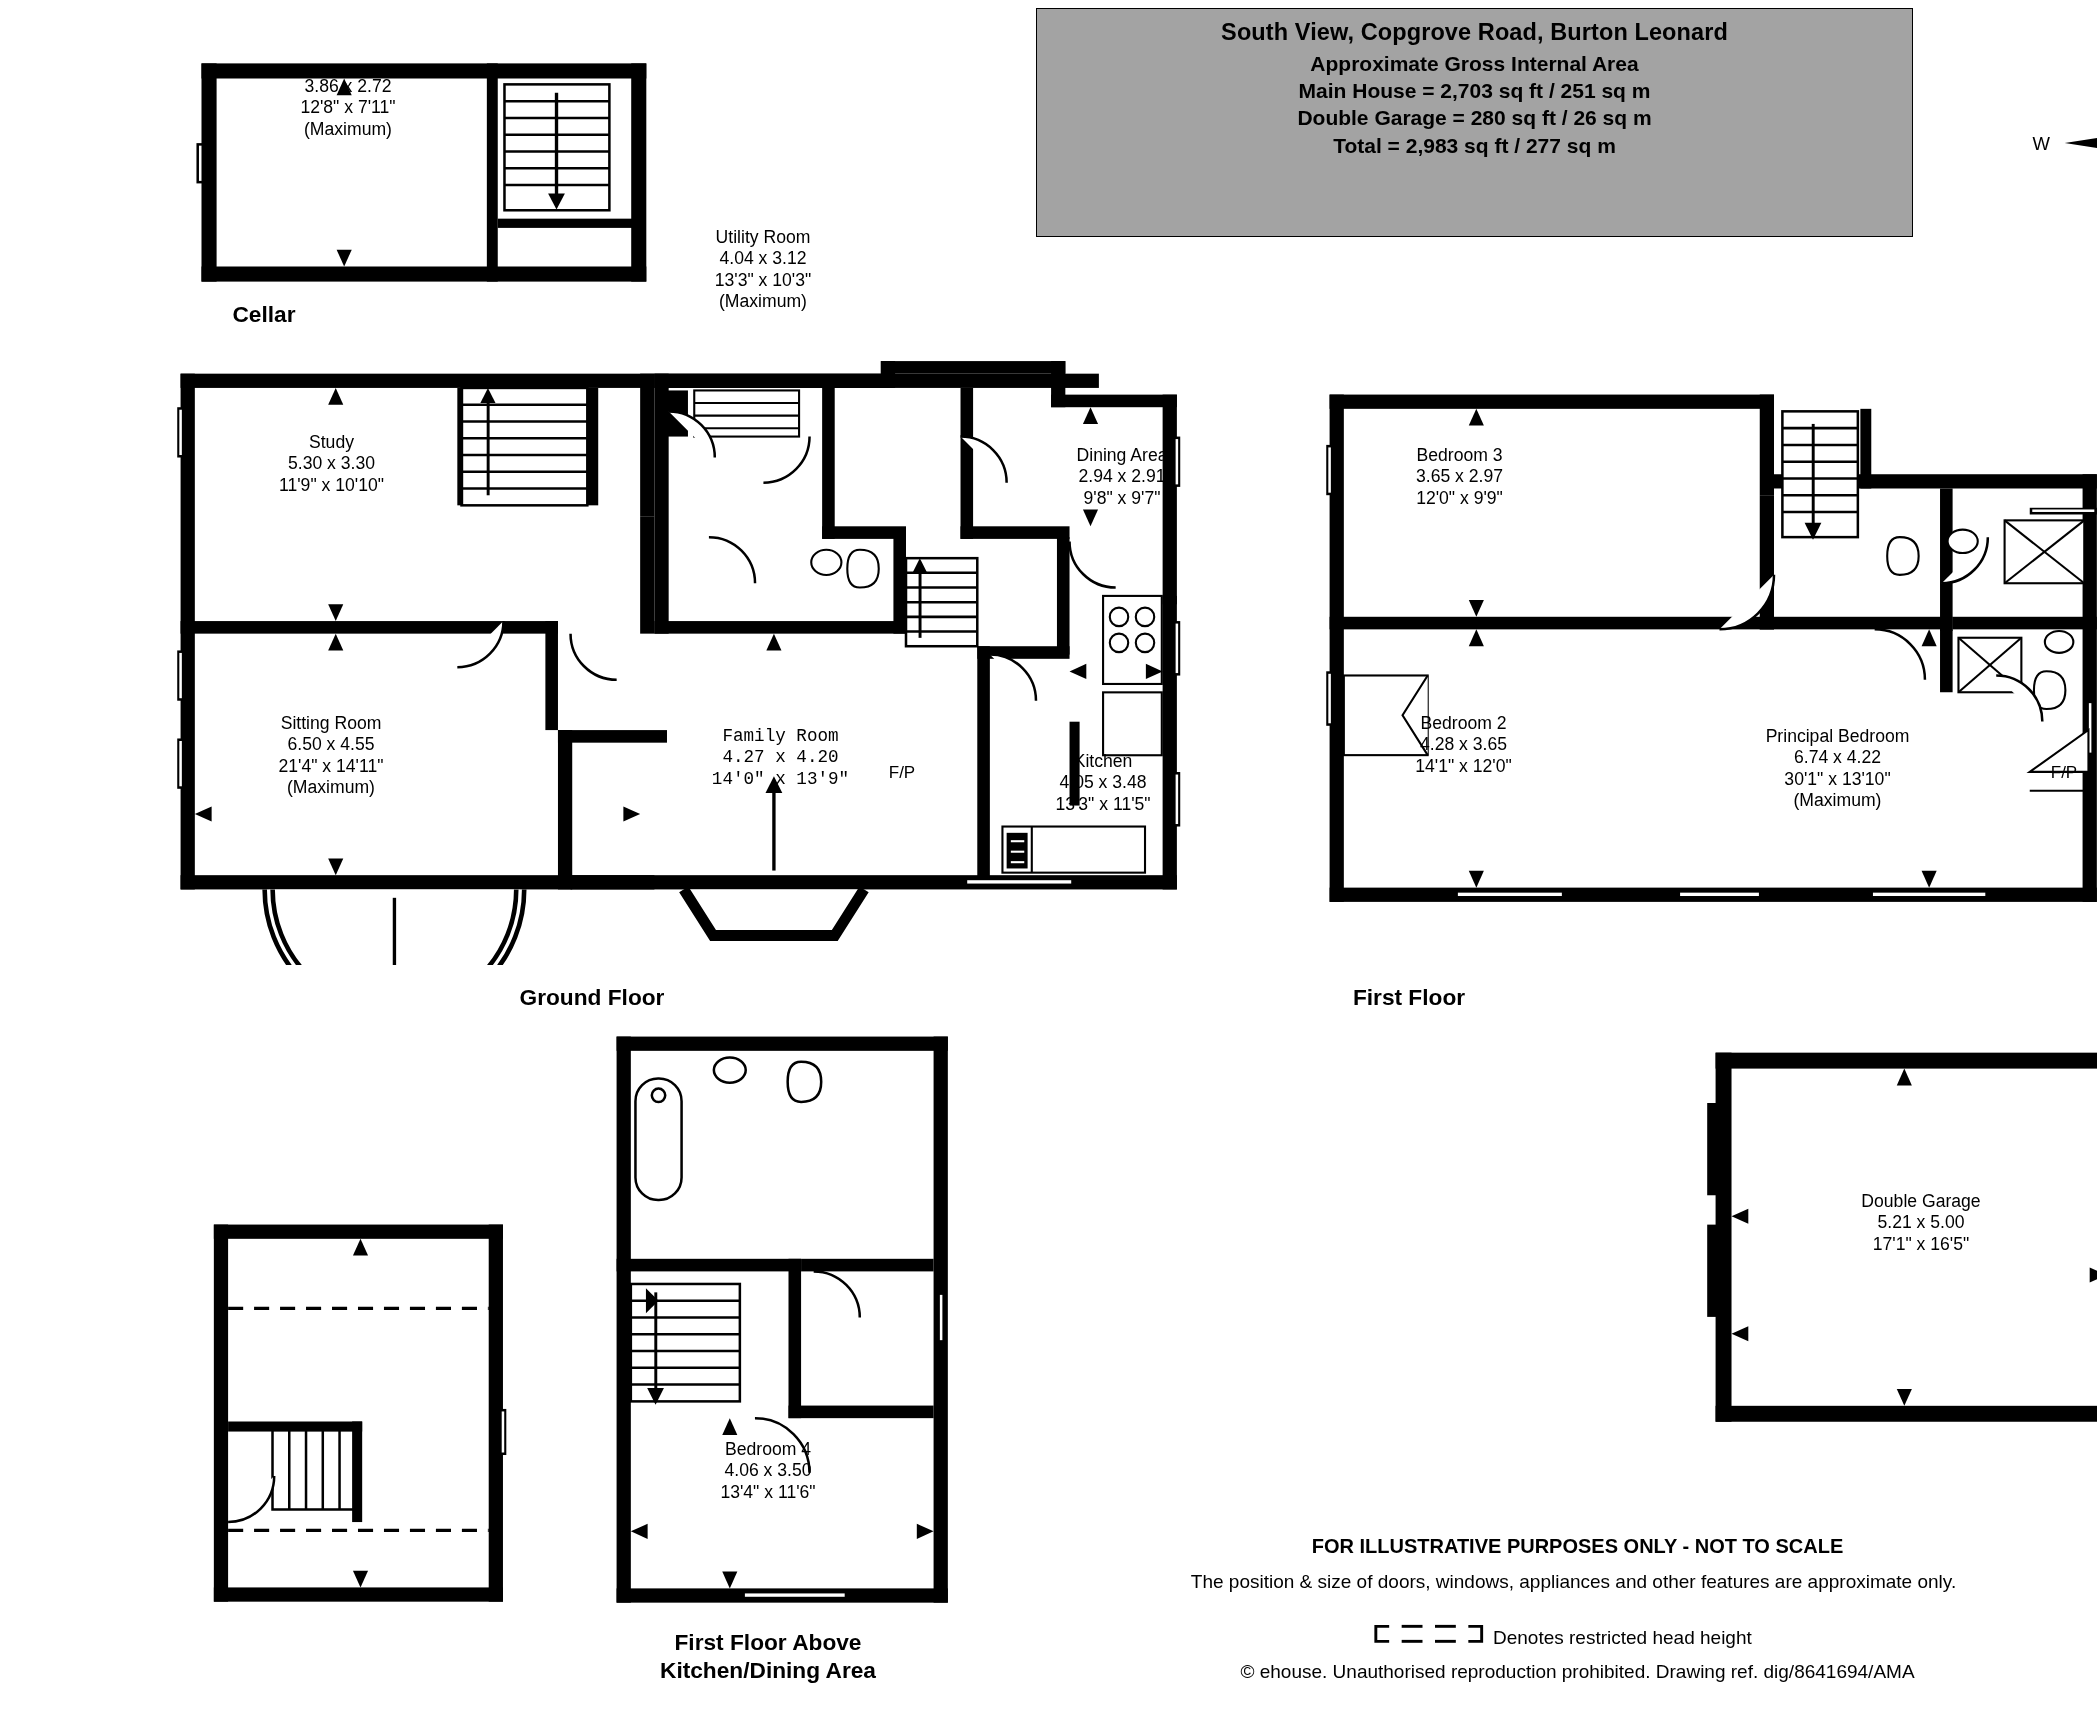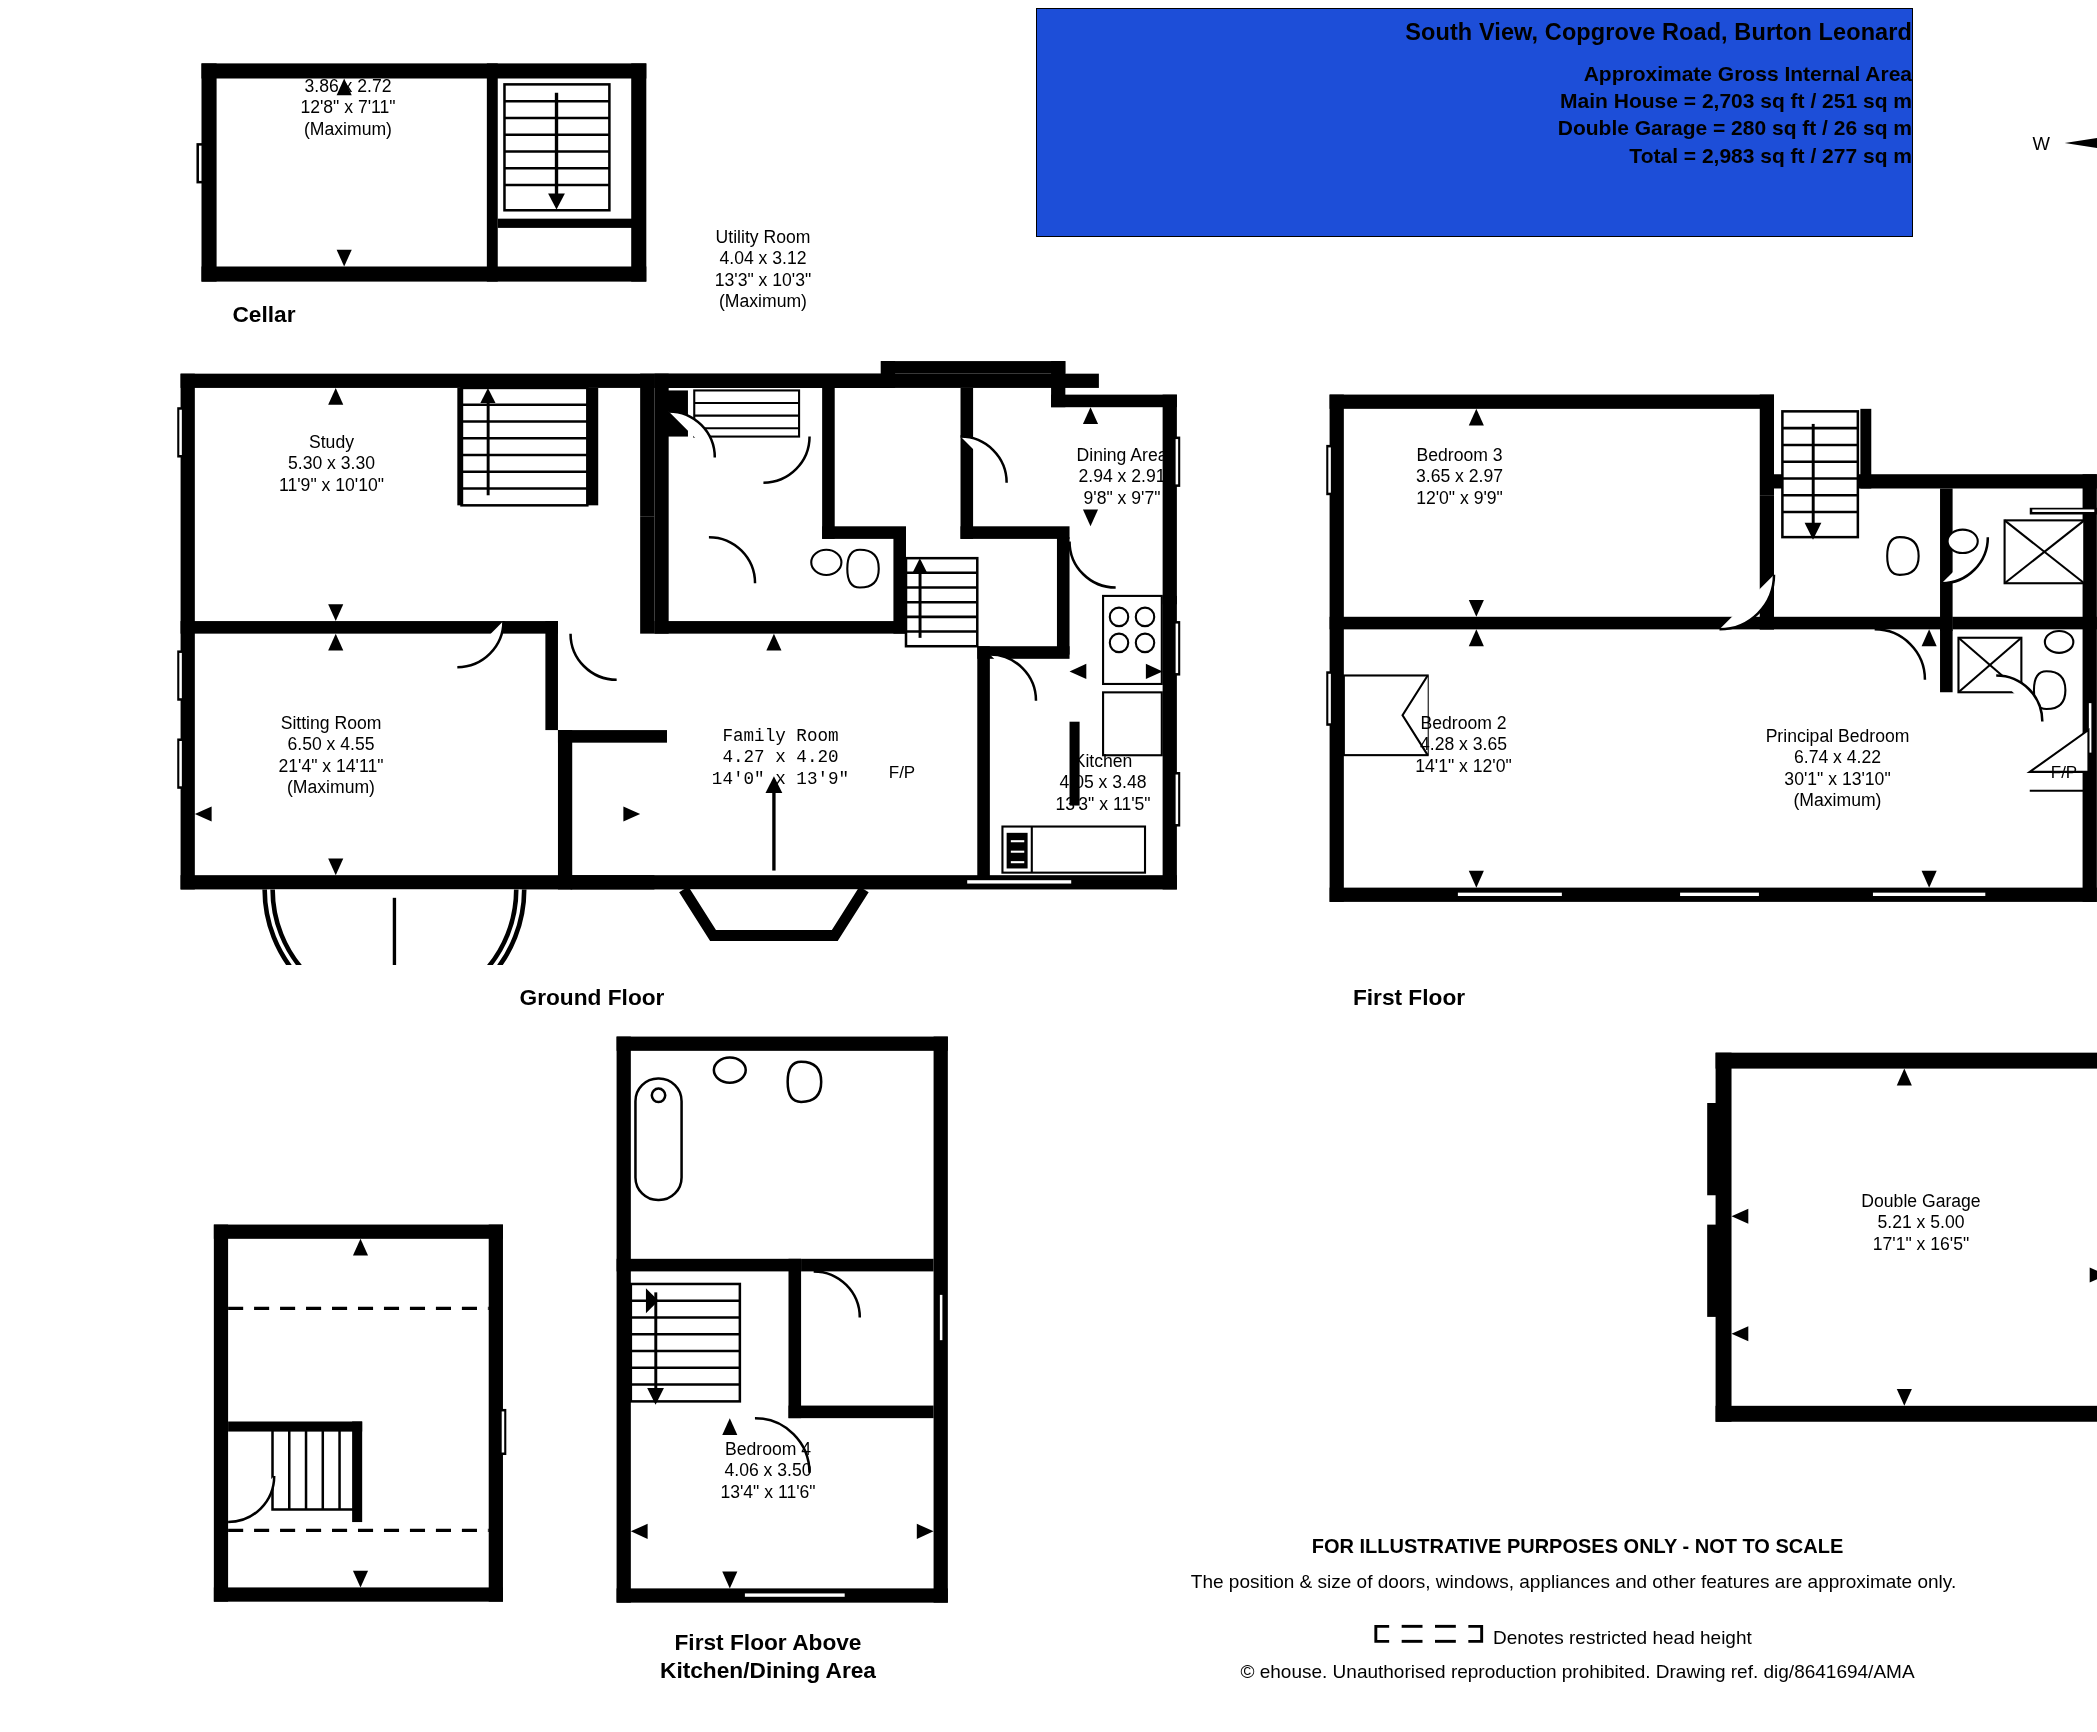--- a/index.html
+++ b/index.html
@@ -17,23 +17,23 @@
     height: 1733px;
     background: #ffffff;
     overflow: hidden;
   }
   .abs { position: absolute; }
 
   
   #title-box {
     position: absolute;
     border: 1.7px solid #000;
-    background: #1d4ed8;
+    background: #a3a3a3;
     box-sizing: border-box;
-    text-align: right;
+    text-align: center;
   }
   #title-box .t1 {
     font-weight: bold;
     font-size: 23.5px;
     letter-spacing: 0.1px;
   }
   #title-box .t2 {
     font-weight: bold;
     font-size: 21px;
   }
@@ -81,21 +81,21 @@
   .fillblack { fill: #000; }
   .strokeblack { stroke: #000; fill: none; }
 </style>
 </head>
 <body>
 
 <div id="sheet">
 
   <div id="title-box" style="left:1036px; top:8.4px; width:877px; height:229px; padding-top:9.2px;">
     <div class="t1">South View, Copgrove Road, Burton Leonard</div>
-    <div class="t2" style="margin-top:16px;">Approximate Gross Internal Area</div>
+    <div class="t2" style="margin-top:6px;">Approximate Gross Internal Area</div>
     <div class="t2" style="margin-top:3.4px;">Main House = 2,703 sq ft / 251 sq m</div>
     <div class="t2" style="margin-top:3.4px;">Double Garage = 280 sq ft / 26 sq m</div>
     <div class="t2" style="margin-top:3.4px;">Total = 2,983 sq ft / 277 sq m</div>
   </div>
 
   <div id="compass" style="left:2014px; top:76px; width:227px; height:134px;">
     <svg width="227" height="134" viewBox="0 0 540 320">
 
       <polygon points="270,18 290,150 270,140 250,150" class="fillblack"></polygon>
 

